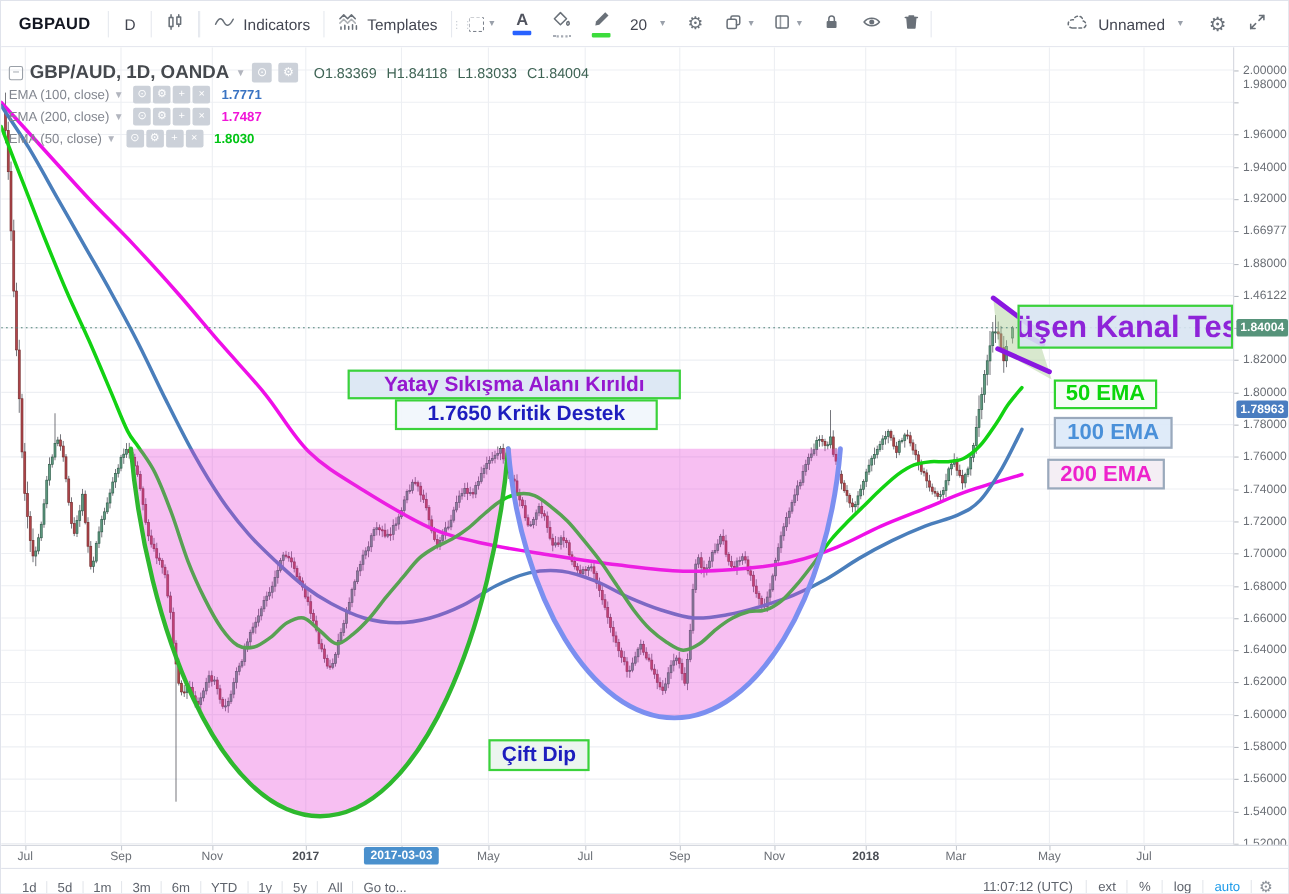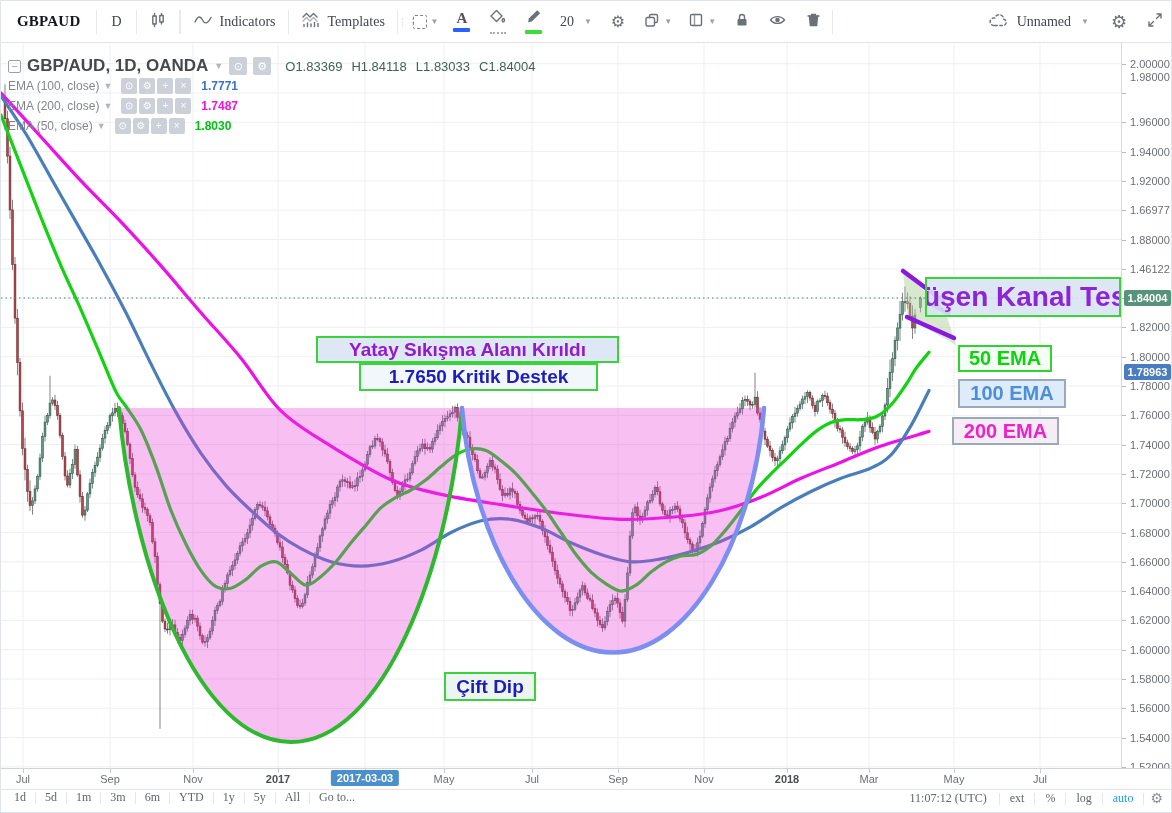--- a/index.html
+++ b/index.html
@@ -2,22 +2,22 @@
 <html><head>
 <meta charset="utf-8">
 <style>
   * { margin:0; padding:0; box-sizing:border-box; }
   html,body { background:#fff; }
   body { font-family:"Liberation Sans", sans-serif; }
   .app { position:relative; width:1172px; height:813px; background:#fff; overflow:hidden; border:1px solid #e0e3eb; }
 
   
   .topbar { position:absolute; left:0; top:0; width:1172px; height:42px; background:#fff;
-            border-bottom:1px solid #e0e3eb; display:flex; align-items:center; padding:0 0 0 0;
-            color:#434651; font-size:14px;font-family:Liberation Serif, serif; }
+            border-bottom:1px solid #e0e3eb; display:flex; align-items:center; padding:0 12px 0 0;
+            color:#434651; font-size:14px; }
   .tbtn { display:flex; align-items:center; gap:7px; padding:0 12px; height:42px; cursor:pointer; white-space:nowrap; }
   .symbol-name { font-weight:700; font-size:15px; color:#131722; padding:0 16px; letter-spacing:.2px; }
   .vsep { width:1px; height:24px; background:#e6e9ef; flex:0 0 auto; }
   .interval { font-size:14px; color:#434651; padding:0 14px; }
   .icn { stroke:#6a7179; fill:none; stroke-width:1.4; stroke-linecap:round; stroke-linejoin:round; }
   .icn-fill { fill:#6a7179; stroke:none; }
   .tool { display:flex; flex-direction:column; align-items:center; justify-content:center; width:36px; height:42px; cursor:pointer; }
   .tool .glyph { font-size:15px; color:#50535e; line-height:15px; font-weight:700; }
   .swatch { width:17px; height:4px; margin-top:2px; border-radius:1px; }
   .dotline { width:16px; height:0; border-bottom:2px dotted #a6abb4; margin-top:4px; }
@@ -57,21 +57,21 @@
   .ema-label { font-size:12px; color:#82868f; cursor:pointer; }
   .ema-btns { display:flex; gap:2px; margin-left:5px; }
   .ema-btns .mbtn { width:16px; height:16px; line-height:16px; font-size:10px; }
   .ema-val { font-size:12px; margin-left:6px; font-weight:700; }
 
   .anno { position:absolute; display:flex; align-items:center; justify-content:center;
           font-weight:700; white-space:nowrap; overflow:hidden; cursor:pointer; }
 
   
   .bottombar { position:absolute; left:0; top:788px; width:1172px; height:25px; background:#fff;
-               border-top:1px solid #e0e3eb; display:flex; align-items:flex-start; font-size:12px; color:#5f646d; padding:0 4px;font-family:Liberation Serif, serif; }
+               border-top:1px solid #e0e3eb; display:flex; align-items:flex-end; font-size:12px; color:#5f646d; padding:0 10px; }
   .rng { padding:0 9px; cursor:pointer; }
   .bsep { width:1px; height:12px; background:#e4e7ec; }
   .bb-right { margin-left:auto; display:flex; align-items:center; gap:0; }
   .bb-item { padding:0 10px; cursor:pointer; }
   .clock { padding:0 12px; cursor:default; }
   .auto-lbl { color:#1e9be9; }
   .bb-gear { font-size:14px; color:#8a9098; padding:0 6px; cursor:pointer; }
 </style>
 </head>
 <body>

